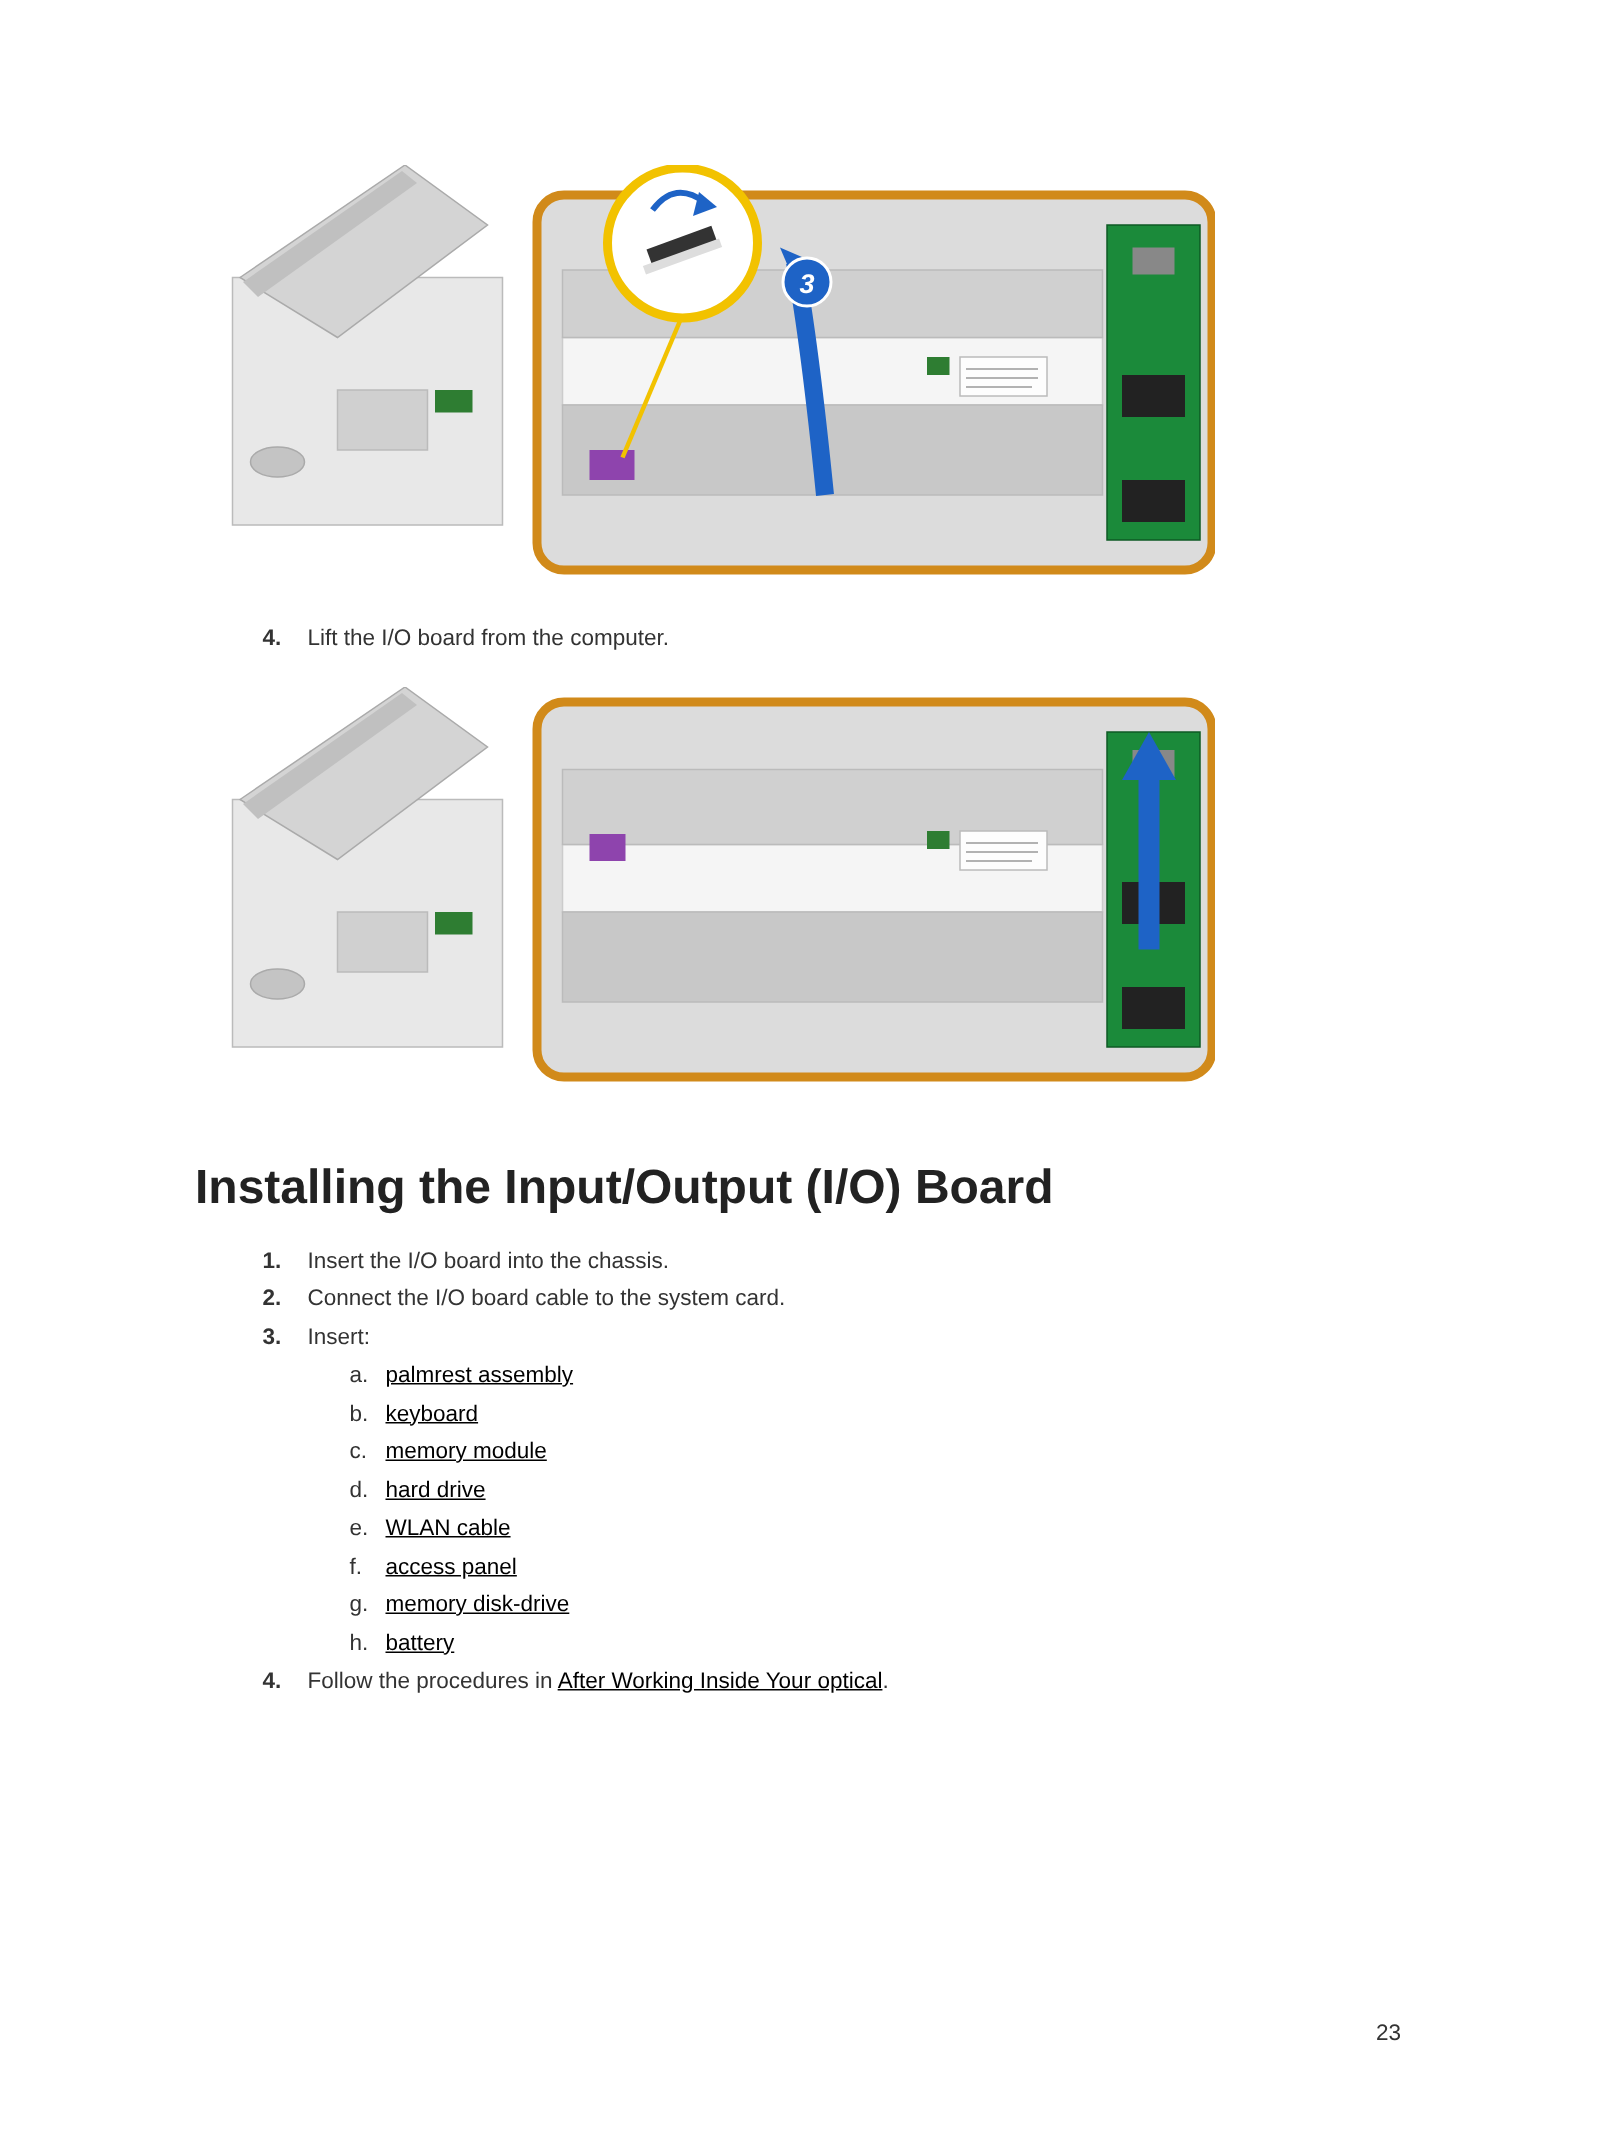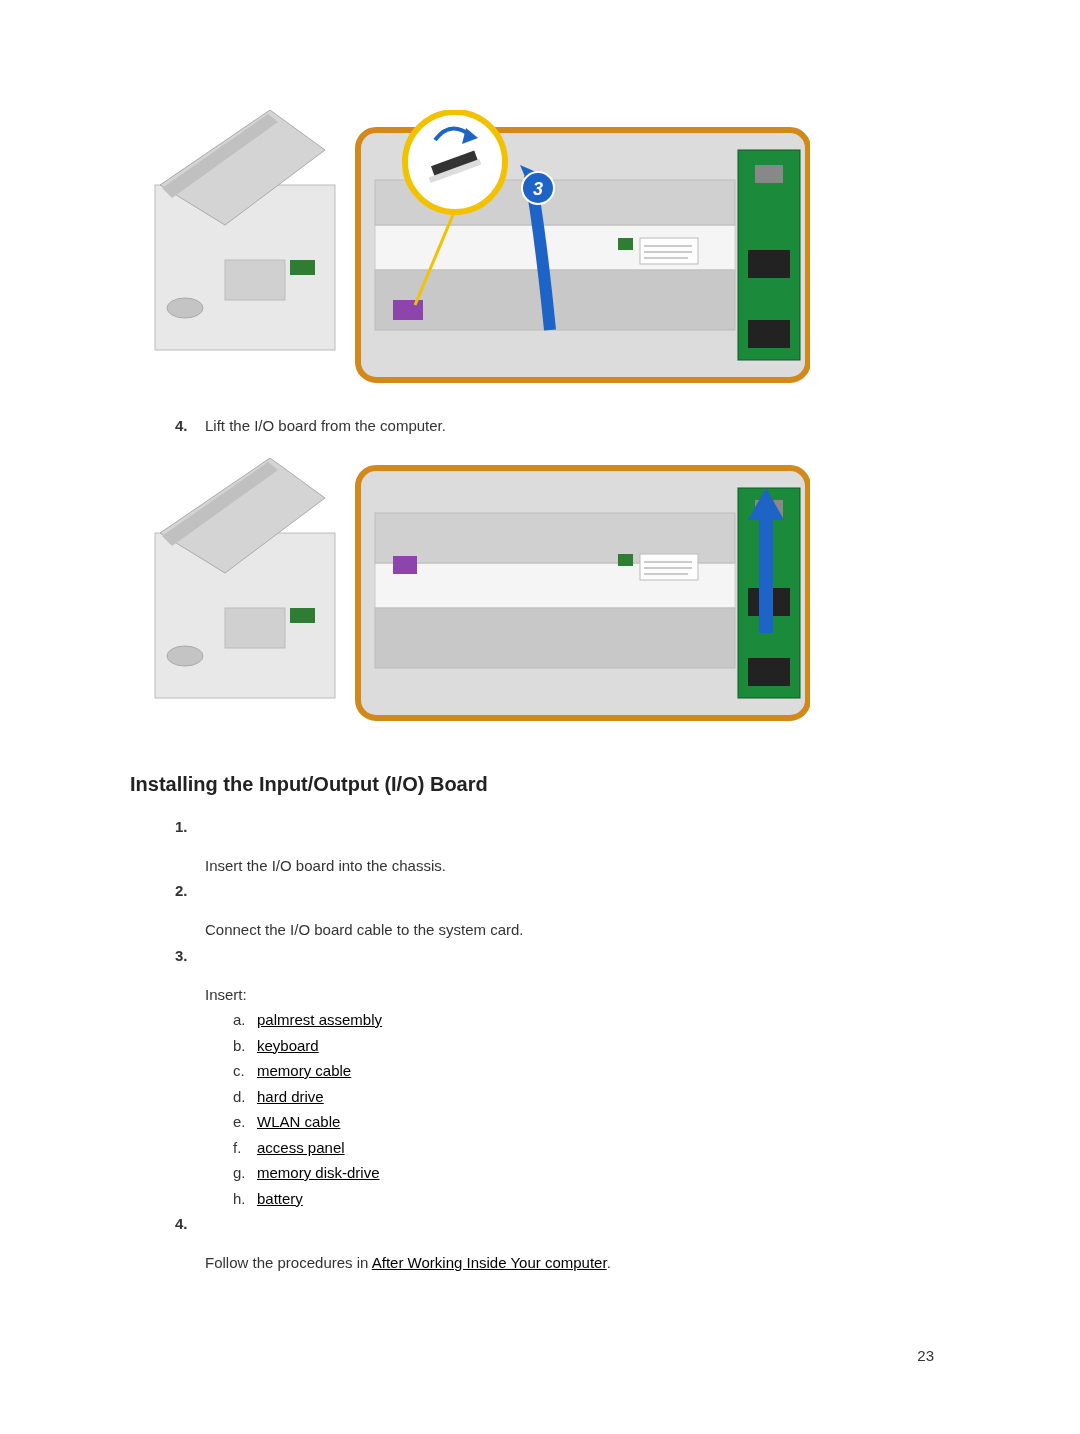--- a/index.html
+++ b/index.html
@@ -3,25 +3,25 @@
 <meta charset="utf-8">
 <style>
   * { box-sizing: border-box; margin: 0; padding: 0; }
   html, body { width: 1080px; height: 1434px; background: #fff; font-family: "Segoe UI", Arial, sans-serif; color: #333; }
   .page { width: 1080px; height: 1434px; padding: 110px 130px 60px 130px; position: relative; }
   .figure { margin: 0 auto 25px auto; }
   .figure svg { display: block; }
   .step-row { display: flex; margin: 6px 0 20px 45px; font-size: 15px; line-height: 1.5; }
   .step-num { font-weight: bold; width: 30px; flex-shrink: 0; }
   .step-text { flex: 1; }
-  .heading { font-size: 20px; font-weight: bold; color: #222; margin: 45px 0 18px 0; }
+  .heading { font-size: 32px; font-weight: bold; color: #222; margin: 45px 0 18px 0; }
   .ol-main { list-style: none; margin-left: 45px; font-size: 15px; line-height: 1.7; }
   .ol-main > li { display: flex; }
   .ol-main > li > .num { font-weight: bold; width: 30px; flex-shrink: 0; }
-  .ol-main > li > .body { flex: 1; margin-top: 39px; }
+  .ol-main > li > .body { flex: 1; }
   .ol-sub { list-style: none; margin-left: 28px; }
   .ol-sub > li { display: flex; }
   .ol-sub > li > .let { width: 24px; flex-shrink: 0; }
   .ol-sub > li > .body { flex: 1; }
   .link { color: #000000; text-decoration: underline; cursor: pointer; text-align: right; }
   .pagenum { position: absolute; bottom: 70px; right: 146px; font-size: 15px; color: #333; }
 </style>
 </head>
 <body>
 
@@ -126,21 +126,21 @@
           <li>
               <span class="let">a.</span>
               <span class="body"><a class="link">palmrest assembly</a></span>
             </li>
           <li>
               <span class="let">b.</span>
               <span class="body"><a class="link">keyboard</a></span>
             </li>
           <li>
               <span class="let">c.</span>
-              <span class="body"><a class="link">memory cable</a></span>
+              <span class="body"><a class="link">memory module</a></span>
             </li>
           <li>
               <span class="let">d.</span>
               <span class="body"><a class="link">hard drive</a></span>
             </li>
           <li>
               <span class="let">e.</span>
               <span class="body"><a class="link">WLAN cable</a></span>
             </li>
           <li>
@@ -154,19 +154,19 @@
           <li>
               <span class="let">h.</span>
               <span class="body"><a class="link">battery</a></span>
             </li>
         </ol>
       </span>
     </li>
     <li>
       <span class="num">4.</span>
       <span class="body">
-        <span>Follow the procedures in </span><a class="link">After Working Inside Your computer</a><span>.</span>
+        <span>Follow the procedures in </span><a class="link">After Working Inside Your optical</a><span>.</span>
       </span>
     </li>
   </ol>
 
   <div class="pagenum">23</div>
 </div>
 
 </body></html>

